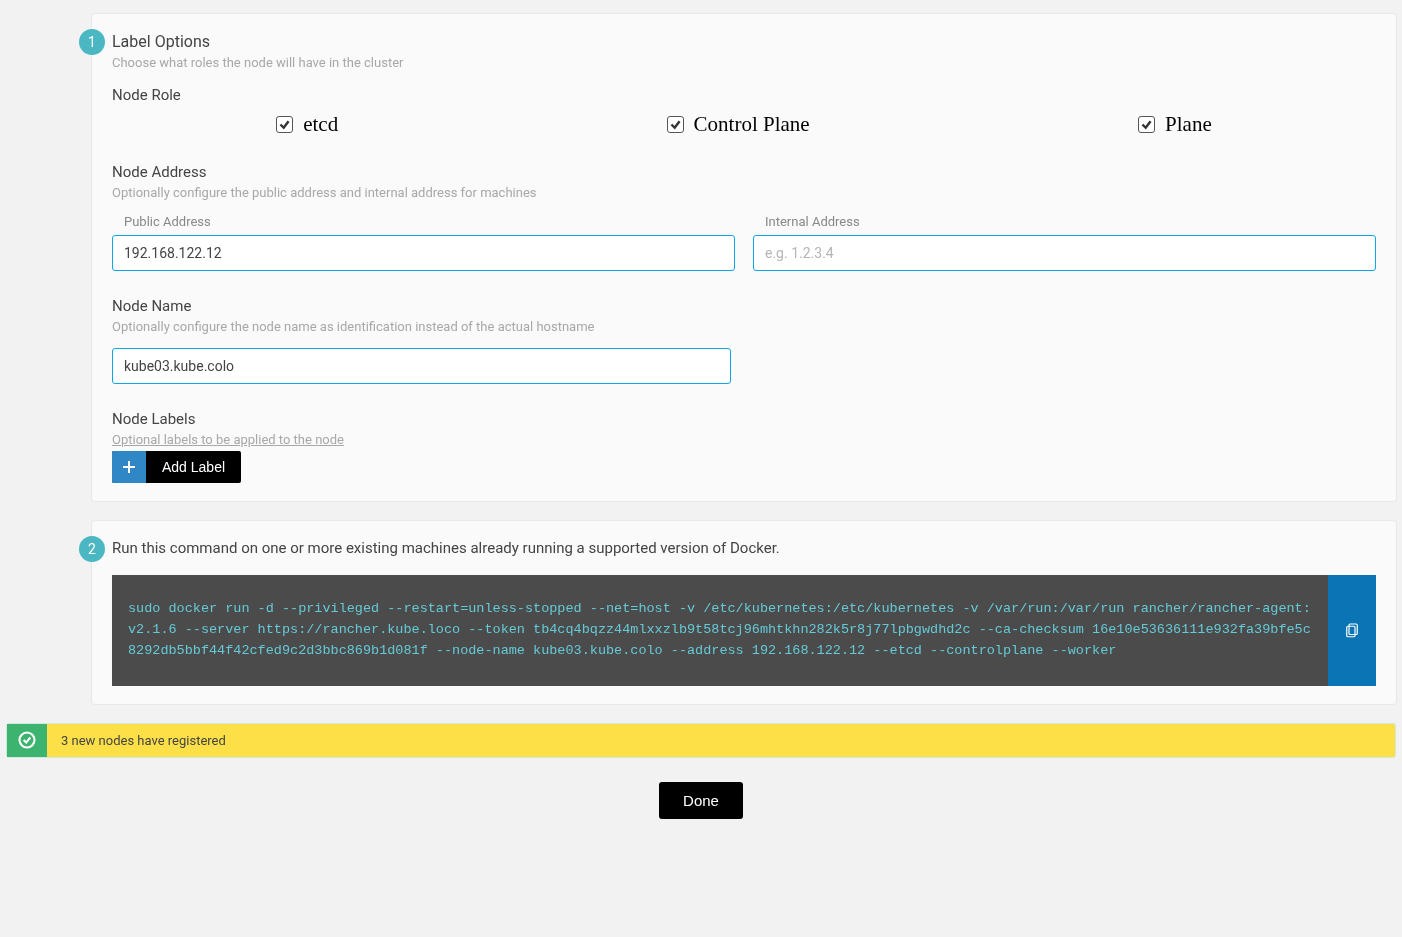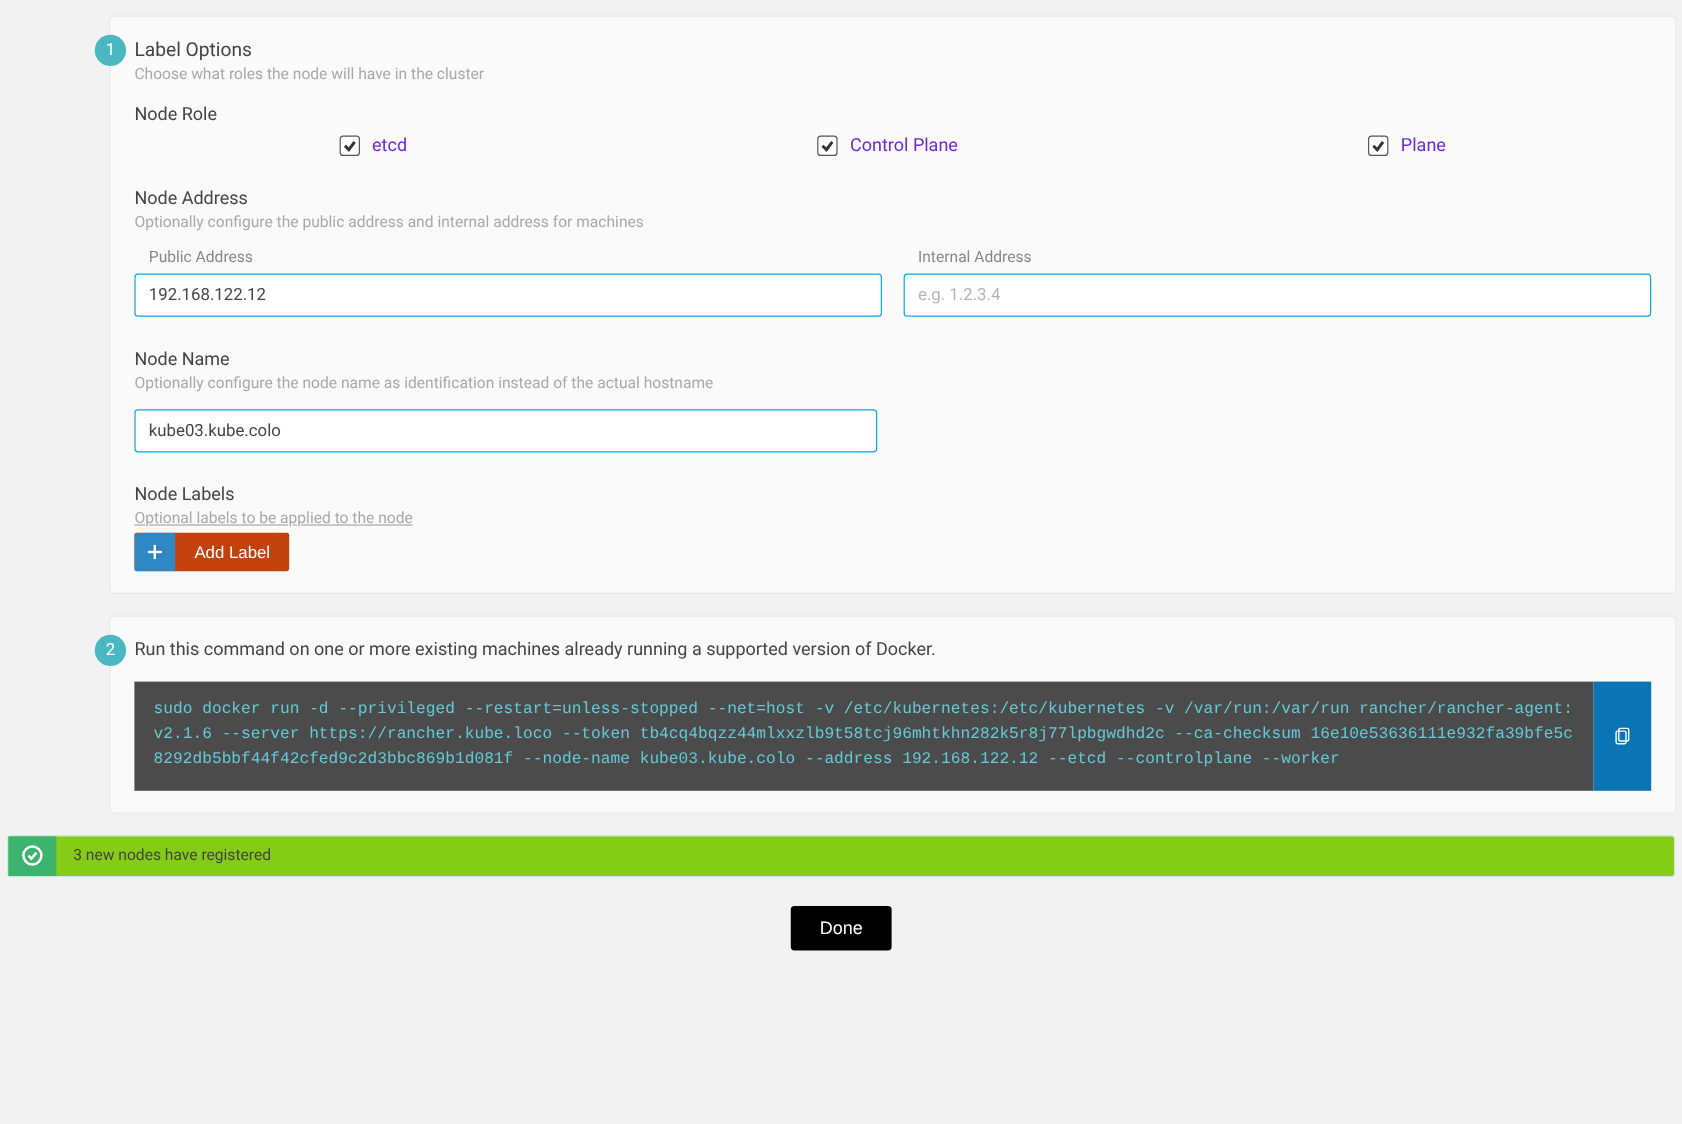--- a/index.html
+++ b/index.html
@@ -85,22 +85,23 @@
     cursor: pointer;
   }
   .chk svg {
     width: 13px;
     height: 13px;
     fill: none;
     stroke: #333;
     stroke-width: 3;
   }
   .role-label {
-    font-size: 15px;
-    color: #6d28d9;
+    font-size: 21px;
+    color: #000000;
+    font-family: Liberation Serif, serif;
   }
   .two-col {
     display: grid;
     grid-template-columns: 1fr 1fr;
     gap: 18px;
     margin-bottom: 26px;
   }
   .field-label {
     font-size: 13px;
     color: #888;
@@ -119,21 +120,21 @@
   }
   .text-input::placeholder {
     color: #b5b5b5;
   }
   .half {
     width: 49%;
   }
   .add-label-btn {
     display: inline-flex;
     align-items: stretch;
-    background: #c2410c;
+    background: #000000;
     color: #fff;
     border: none;
     cursor: pointer;
     font-size: 14px;
     border-radius: 2px;
     overflow: hidden;
   }
   .add-label-btn .plus {
     background: #2f88c5;
     padding: 8px 11px;
@@ -156,21 +157,21 @@
   }
   .cmd-row {
     display: flex;
   }
   .cmd-block {
     flex: 1;
     background: #4b4b4b;
     color: #65c9d6;
     font-family: "Courier New", Courier, monospace;
     font-size: 13.5px;
-    padding: 14px 16px;
+    padding: 24px 16px;
     line-height: 1.55;
     word-break: break-all;
     white-space: normal;
   }
   .copy-btn {
     width: 48px;
     background: #0a74b5;
     display: flex;
     align-items: center;
     justify-content: center;
@@ -179,21 +180,21 @@
   .copy-btn svg {
     width: 18px;
     height: 18px;
     fill: none;
     stroke: #fff;
     stroke-width: 1.6;
   }
   .banner {
     display: flex;
     align-items: stretch;
-    background: #84cc16;
+    background: #fde047;
     border: 1px solid #cfeadb;
     border-radius: 3px;
     margin: 8px 1px 20px 1px;
   }
   .banner-icon {
     width: 40px;
     background: #3cb36f;
     display: flex;
     align-items: center;
     justify-content: center;

